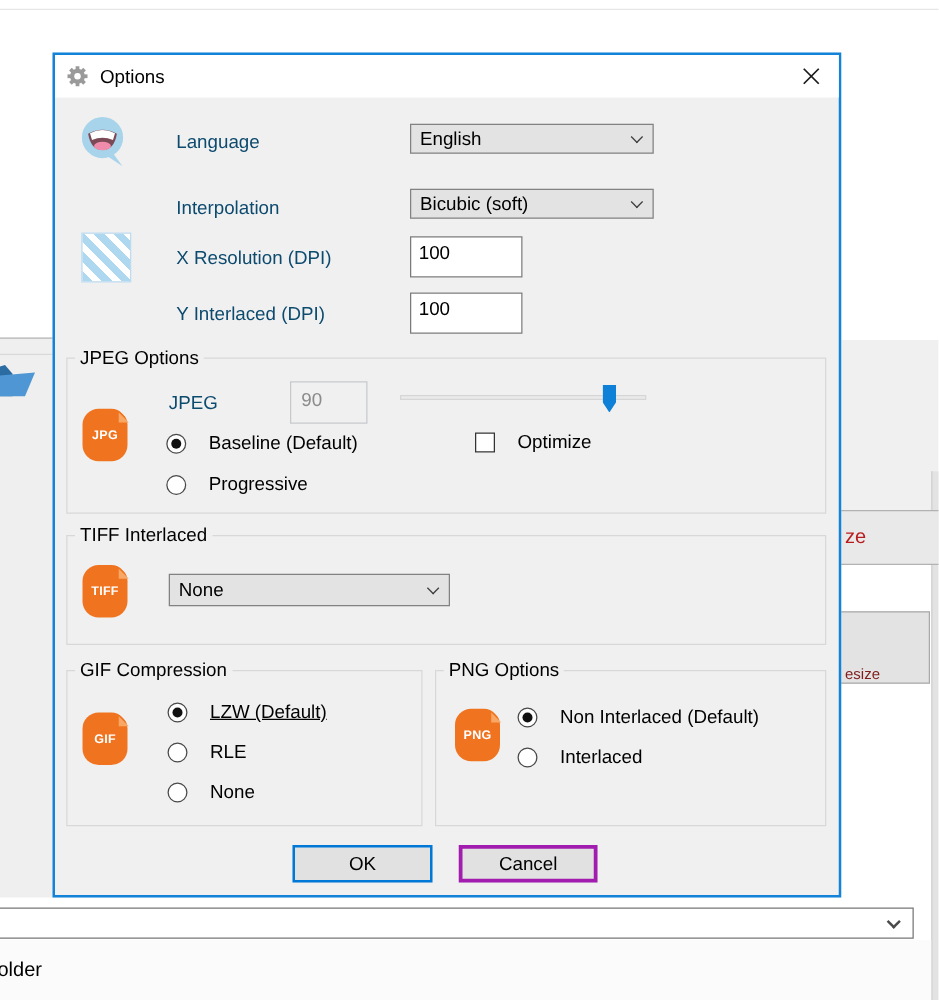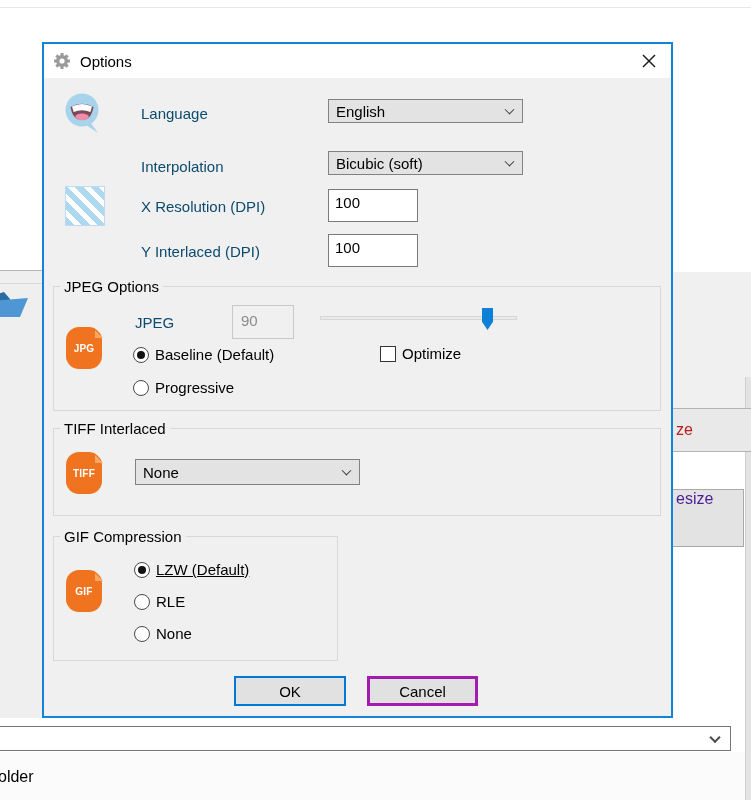--- a/index.html
+++ b/index.html
@@ -9,21 +9,21 @@
 
   
   .bg-topline { position:absolute; left:0; top:7px; width:751px; height:1px; background:#e6e6e6; }
   .bg-left-panel { position:absolute; left:0; top:270px; width:44px; height:448px; background:#efefef; border-top:1px solid #b5b5b5; }
   .bg-left-panel2 { position:absolute; left:0; top:283px; width:44px; height:1px; background:#d9d9d9; }
   .bg-folder { position:absolute; left:-16px; top:287px; }
   .bg-right-panel { position:absolute; left:673px; top:272px; width:78px; height:136px; background:#f0f0f0; }
   .bg-right-strip { position:absolute; left:745px; top:377px; width:6px; height:423px; background:#e3e3e3; border-left:1px solid #cfcfcf; }
   .bg-ze-band { position:absolute; left:640px; top:408px; width:111px; height:44px; background:#e9e9e9; border-top:1px solid #b2b2b2; border-bottom:1px solid #b2b2b2; display:flex; align-items:center; font-size:16px; color:#b91c1c; }
   .bg-ze-band span { padding-left:36px; }
-  .bg-esize-btn { position:absolute; left:640px; top:489px; width:104px; height:58px; background:#e3e3e3; border:1px solid #a9a9a9; display:flex; align-items:flex-start; font-size:16px; color:#4c1d95; }
+  .bg-esize-btn { position:absolute; left:640px; top:489px; width:104px; height:58px; background:#e3e3e3; border:1px solid #a9a9a9; display:flex; align-items:flex-end; font-size:12px; color:#7f1d1d; }
   .bg-esize-btn span { padding-left:35px; }
   .bg-combobox { position:absolute; left:-2px; top:726px; width:733px; height:25px; background:#fff; border:1px solid #767676; }
   .bg-combobox .chev { position:absolute; right:11px; top:50%; width:8px; height:8px; border-right:2px solid #4a4a4a; border-bottom:2px solid #4a4a4a; transform:translateY(-70%) rotate(45deg); }
   .bg-bottom-area { position:absolute; left:0; top:752px; width:745px; height:48px; background:#fbfbfb; }
   .bg-older { position:absolute; left:-2px; top:768px; font-size:16px; color:#000; }
 
   
   .dialog { position:absolute; left:42px; top:42px; width:631px; height:676px; background:#f0f0f0; border:2px solid #1283d8; z-index:10; }
   .titlebar { position:absolute; left:0; top:0; width:100%; height:34px; background:#ffffff; display:flex; align-items:center; padding-left:9px; }
   .titlebar .gear { width:18px; height:18px; margin-right:9px; }
@@ -32,21 +32,21 @@
 
   .lbl { position:absolute; font-size:15px; color:#0c4a6e; white-space:nowrap; }
   .combo { position:absolute; background:#e3e3e3; border:1px solid #828282; font-size:15px; color:#000; display:flex; align-items:center; padding-left:7px; }
   .combo .chev { position:absolute; right:9px; top:50%; width:7px; height:7px; border-right:1.4px solid #3c3c3c; border-bottom:1.4px solid #3c3c3c; transform:translateY(-70%) rotate(45deg); }
   .tinput { position:absolute; background:#ffffff; border:1px solid #7a7a7a; font-size:15px; color:#000; padding:4px 0 0 6px; }
   .tinput.disabled { background:#f0f0f0; border:1px solid #c6c9cc; color:#8b8b8b; padding:6px 0 0 8px; }
 
   .group { position:absolute; border:1px solid #d8d8d8; }
   .glabel { position:absolute; top:-9px; left:6px; background:#f0f0f0; padding:0 4px; font-size:15px; color:#000; white-space:nowrap; }
 
-  .opt { position:absolute; display:flex; align-items:center; gap:6px; font-size:15px; color:#000; white-space:nowrap; }
+  .opt { position:absolute; display:flex; align-items:center; gap:18px; font-size:15px; color:#000; white-space:nowrap; }
   .radio { width:16px; height:16px; border:1px solid #484848; border-radius:50%; background:#fff; position:relative; flex:0 0 auto; }
   .radio.checked::after { content:""; position:absolute; left:3px; top:3px; right:3px; bottom:3px; border-radius:50%; background:#111; }
   .checkbox { width:16px; height:16px; border:1px solid #333; background:#fff; flex:0 0 auto; }
 
   .slider-track { position:absolute; height:4px; background:#eaeaea; border:1px solid #d6d6d6; }
   .slider-thumb { position:absolute; width:11px; height:22px; background:#0f80d7; clip-path:polygon(0 0,100% 0,100% 62%,50% 100%,0 62%); }
 
   .fileicon { position:absolute; width:36px; height:42px; background:#f0741f; border-radius:13px; display:flex; align-items:center; justify-content:center; color:#fff; font-weight:bold; font-size:10px; letter-spacing:0.2px; }
   .fileicon::before { content:""; position:absolute; top:-1px; right:-1px; width:0; height:0; border-top:10px solid #f0f0f0; border-left:10px solid transparent; }
   .fileicon::after { content:""; position:absolute; top:3px; right:-1px; width:0; height:0; border-bottom:8px solid #f9a765; border-right:8px solid transparent; }
@@ -181,18 +181,32 @@
       <div class="opt" style="left:80px; top:56px;">
         <span class="radio"></span>
         <span>RLE</span>
       </div>
       <div class="opt" style="left:80px; top:88px;">
         <span class="radio"></span>
         <span>None</span>
       </div>
     </div>
 
+    <div class="group" style="left:304px; top:492px; width:313px; height:125px;">
+      <span class="glabel">PNG Options</span>
+      <div class="fileicon" style="left:15px; top:30px;">
+        <span>PNG</span>
+      </div>
+      <div class="opt" style="left:65px; top:28px;">
+        <span class="radio checked"></span>
+        <span>Non Interlaced (Default)</span>
+      </div>
+      <div class="opt" style="left:65px; top:60px;">
+        <span class="radio"></span>
+        <span>Interlaced</span>
+      </div>
+    </div>
 
     <div class="btn default" style="left:190px; top:632px; width:112px; height:30px;">OK</div>
     <div class="btn" style="left:323px; top:632px; width:111px; height:30px;">Cancel</div>
 
   </div>
 </div>
 
 </body></html>

